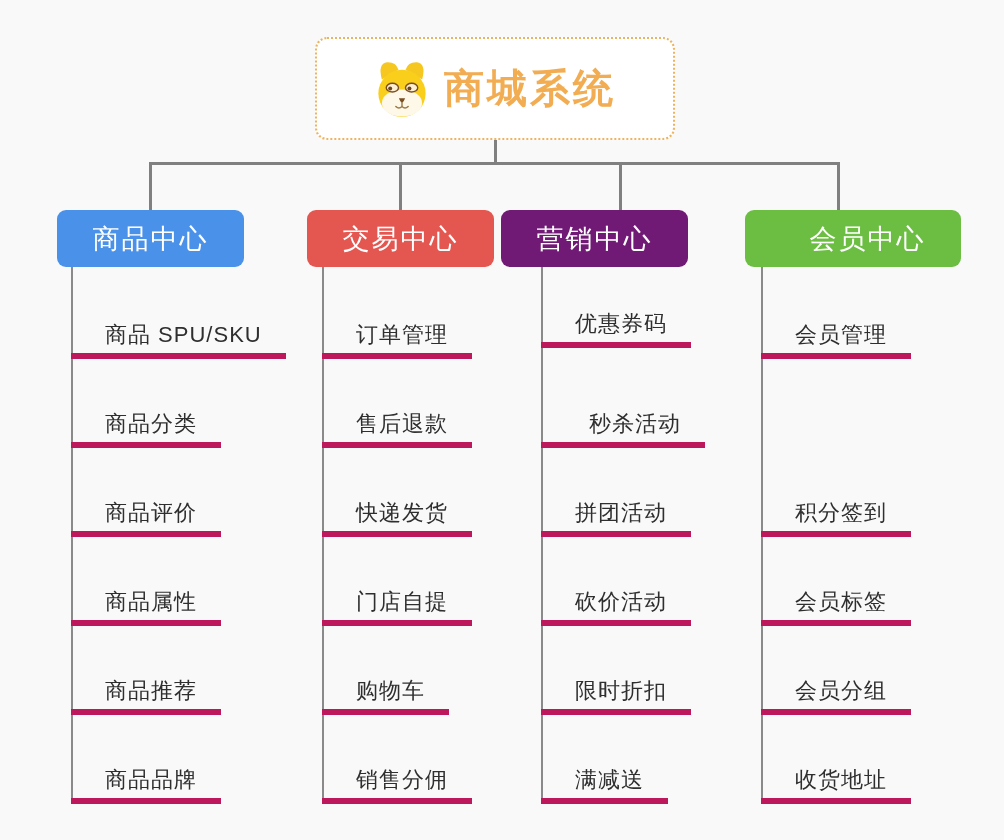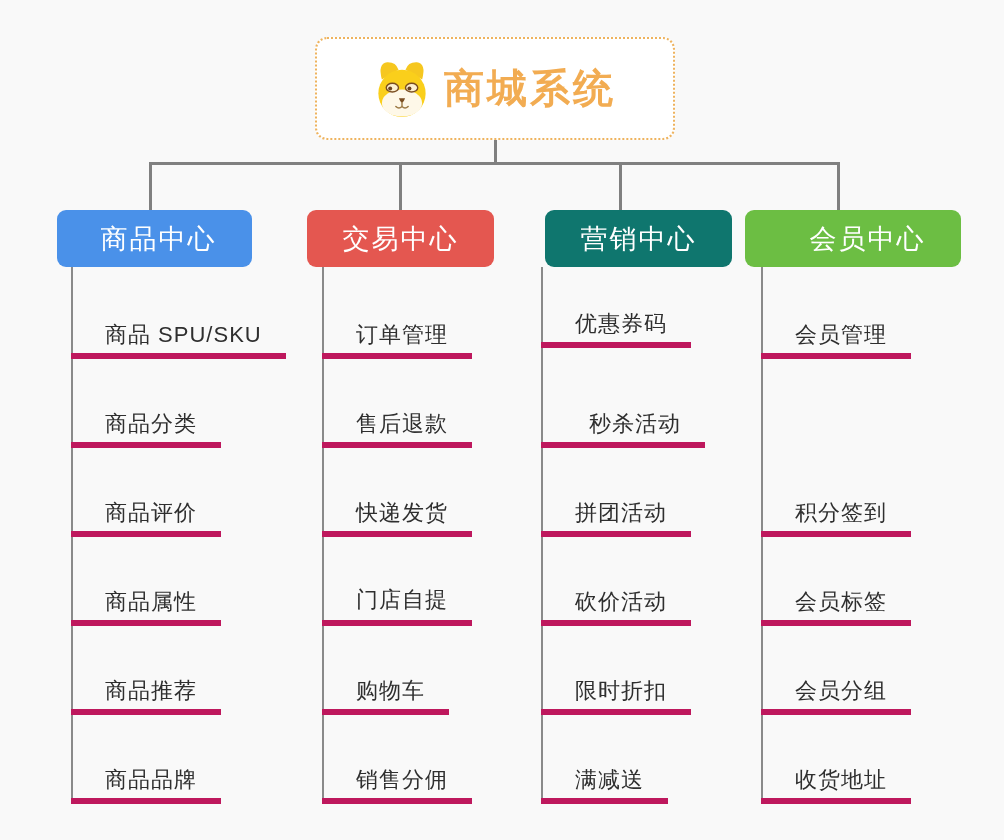--- a/index.html
+++ b/index.html
@@ -62,41 +62,41 @@
     <span class="root-title">商城系统</span>
   </div>
 
   <div class="conn" style="left:494px; top:140px; width:3px; height:23px;"></div>
   <div class="conn" style="left:149px; top:162px; width:691px; height:3px;"></div>
   <div class="conn" style="left:149px; top:164px; width:3px; height:46px;"></div>
   <div class="conn" style="left:399px; top:164px; width:3px; height:46px;"></div>
   <div class="conn" style="left:619px; top:164px; width:3px; height:46px;"></div>
   <div class="conn" style="left:837px; top:164px; width:3px; height:46px;"></div>
 
-  <div class="branch-header" style="left: 57px; background-color: rgb(74, 145, 233); padding-left: 8px;">商品中心</div>
+  <div class="branch-header" style="left: 57px; background-color: rgb(74, 145, 233);">商品中心</div>
   <div class="branch-header" style="left: 307px; background-color: rgb(228, 87, 80);">交易中心</div>
-  <div class="branch-header" style="left: 545px; background-color: #0f766e; text-align: center;">营销中心</div>
+  <div class="branch-header" style="left: 501px; background-color: #701a75; text-align: center;">营销中心</div>
   <div class="branch-header" style="left: 745px; background-color: rgb(108, 190, 67); padding-left: 29px;">会员中心</div>
 
   <div class="colline" style="left:71px;"></div>
   <div class="colline" style="left:322px;"></div>
   <div class="colline" style="left:541px;"></div>
   <div class="colline" style="left:761px;"></div>
 
   <div class="leaf" style="left:71px; top:317px;">商品 SPU/SKU</div>
   <div class="leaf" style="left:71px; top:406px;">商品分类</div>
   <div class="leaf" style="left:71px; top:495px;">商品评价</div>
   <div class="leaf" style="left:71px; top:584px;">商品属性</div>
   <div class="leaf" style="left:71px; top:673px;">商品推荐</div>
   <div class="leaf" style="left:71px; top:762px;">商品品牌</div>
 
   <div class="leaf" style="left:322px; top:317px;">订单管理</div>
   <div class="leaf" style="left:322px; top:406px;">售后退款</div>
   <div class="leaf" style="left:322px; top:495px;">快递发货</div>
-  <div class="leaf" style="left:322px; top:584px;font-family:Liberation Mono, monospace;">门店自提</div>
+  <div class="leaf" style="left:322px; top:584px;">门店自提</div>
   <div class="leaf" style="left:322px; top:673px;">购物车</div>
   <div class="leaf" style="left:322px; top:762px;">销售分佣</div>
 
   <div class="leaf" style="left:541px; top:306px;text-align:right;">优惠券码</div>
   <div class="leaf" style="left:541px; top:406px;padding-left:48px;">秒杀活动</div>
   <div class="leaf" style="left:541px; top:495px;">拼团活动</div>
   <div class="leaf" style="left:541px; top:584px;">砍价活动</div>
   <div class="leaf" style="left:541px; top:673px;">限时折扣</div>
   <div class="leaf" style="left:541px; top:762px;">满减送</div>
 

